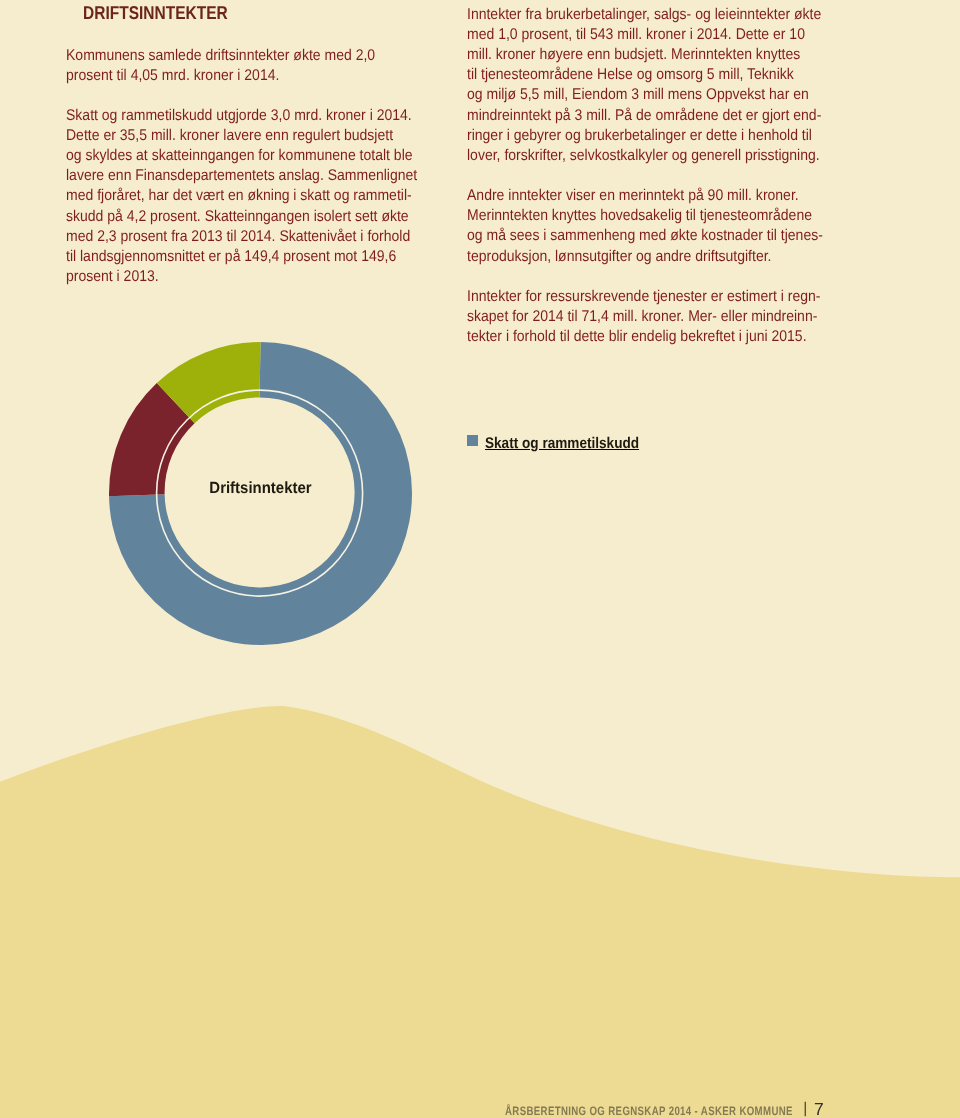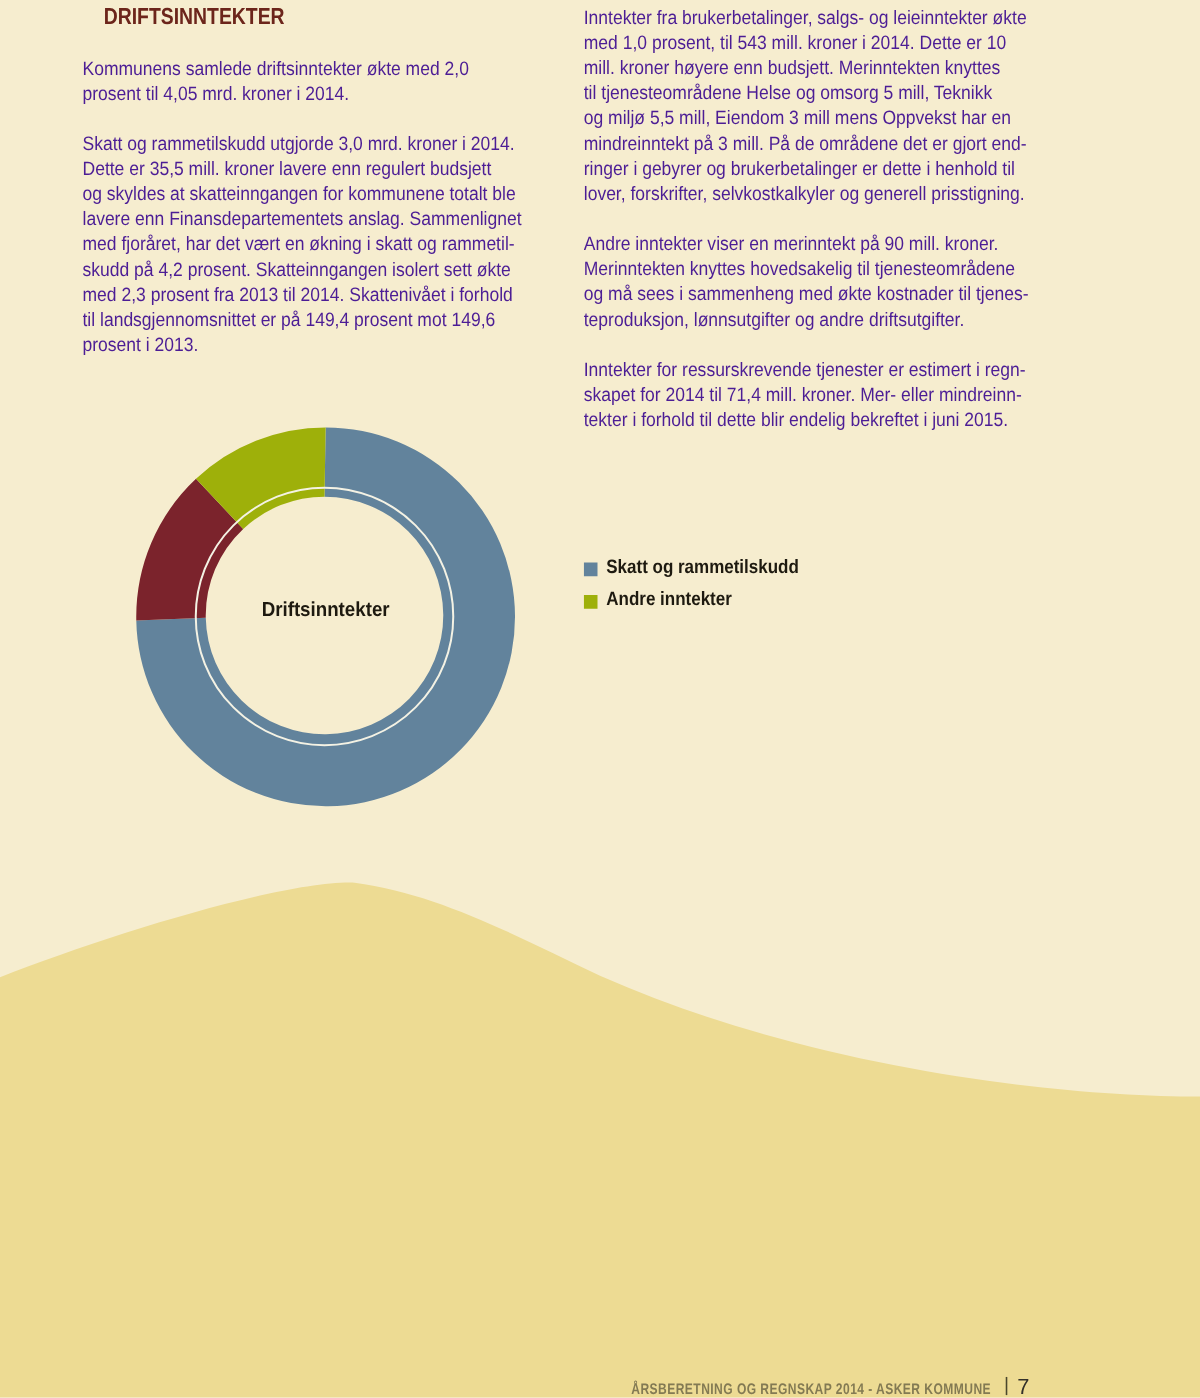--- a/index.html
+++ b/index.html
@@ -12,33 +12,33 @@
     text-rendering:geometricPrecision;
   }
   #title,.col,#donutlabel,#legend,#footer{backface-visibility:hidden;}
   #wave{position:absolute;left:0;top:0;width:960px;height:1118px;}
   #title{
     position:absolute;left:83.2px;top:2.7px;margin:0;
     font-size:18.5px;font-weight:bold;letter-spacing:0px;
     color:#6C251B;line-height:20px;white-space:nowrap;
     transform:scaleX(0.838);transform-origin:0 0;
   }
-  .col{position:absolute;font-size:15.5px;line-height:20.14px;color:#4c1d95;}
+  .col{position:absolute;font-size:15.5px;line-height:20.14px;color:#7f1d1d;}
   .col p{margin:0 0 20.14px 0;transform:scaleX(0.9038);transform-origin:0 0;}
   #leftcol{left:66px;top:45.5px;width:430px;}
   #rightcol{left:467px;top:4.9px;width:430px;}
   .col span{white-space:pre;}
   #chartwrap{position:absolute;left:108.4px;top:341.3px;width:306px;height:306px;}
   #donutlabel{
     position:absolute;left:0px;top:479.6px;width:521px;text-align:center;
     font-size:16.2px;font-weight:bold;color:#1E1A10;line-height:16px;
     transform:scaleX(0.925);transform-origin:50% 0;
   }
   #legend{position:absolute;left:466.8px;top:436.1px;}
-  .lrow{display:flex;align-items:flex-end;height:25.8px;}
+  .lrow{display:flex;align-items:flex-start;height:25.8px;text-decoration:underline;}
   .sw{width:11px;height:11px;margin-right:7.5px;flex:none;position:relative;top:-1px;}
   .ltext{font-size:15.4px;font-weight:bold;color:#1E1A10;line-height:16px;display:inline-block;transform:scaleX(0.883);transform-origin:0 50%;}
   #footer{
     position:absolute;left:504.6px;top:1105px;
     white-space:nowrap;line-height:13px;
   }
   #footer span{display:inline-block;position:absolute;}
   #footer .ftext{
     left:0;top:0;
     font-size:12.3px;font-weight:bold;letter-spacing:0.45px;
@@ -76,23 +76,19 @@
   <circle id="innerring" cx="151.6" cy="152.1" r="103.0" fill="none" stroke="#F4F2E4" stroke-width="1.6"></circle>
 </svg>
 
 <div id="donutlabel">Driftsinntekter</div>
 
 <div id="legend">
   <div class="lrow">
     <span class="sw" id="sw0" style="background: rgb(98, 131, 156);"></span>
     <span class="ltext">Skatt og rammetilskudd</span>
   </div>
-  <div class="lrow">
-    <span class="sw" id="sw2" style="background: rgb(158, 176, 10);"></span>
-    <span class="ltext">Andre inntekter</span>
-  </div>
 </div>
 
 <div id="footer">
   <span class="ftext">ÅRSBERETNING OG REGNSKAP 2014 - ASKER KOMMUNE</span>
     <span class="sep">|</span>
     <span class="pg">7</span>
 </div>
 
 </body></html>

